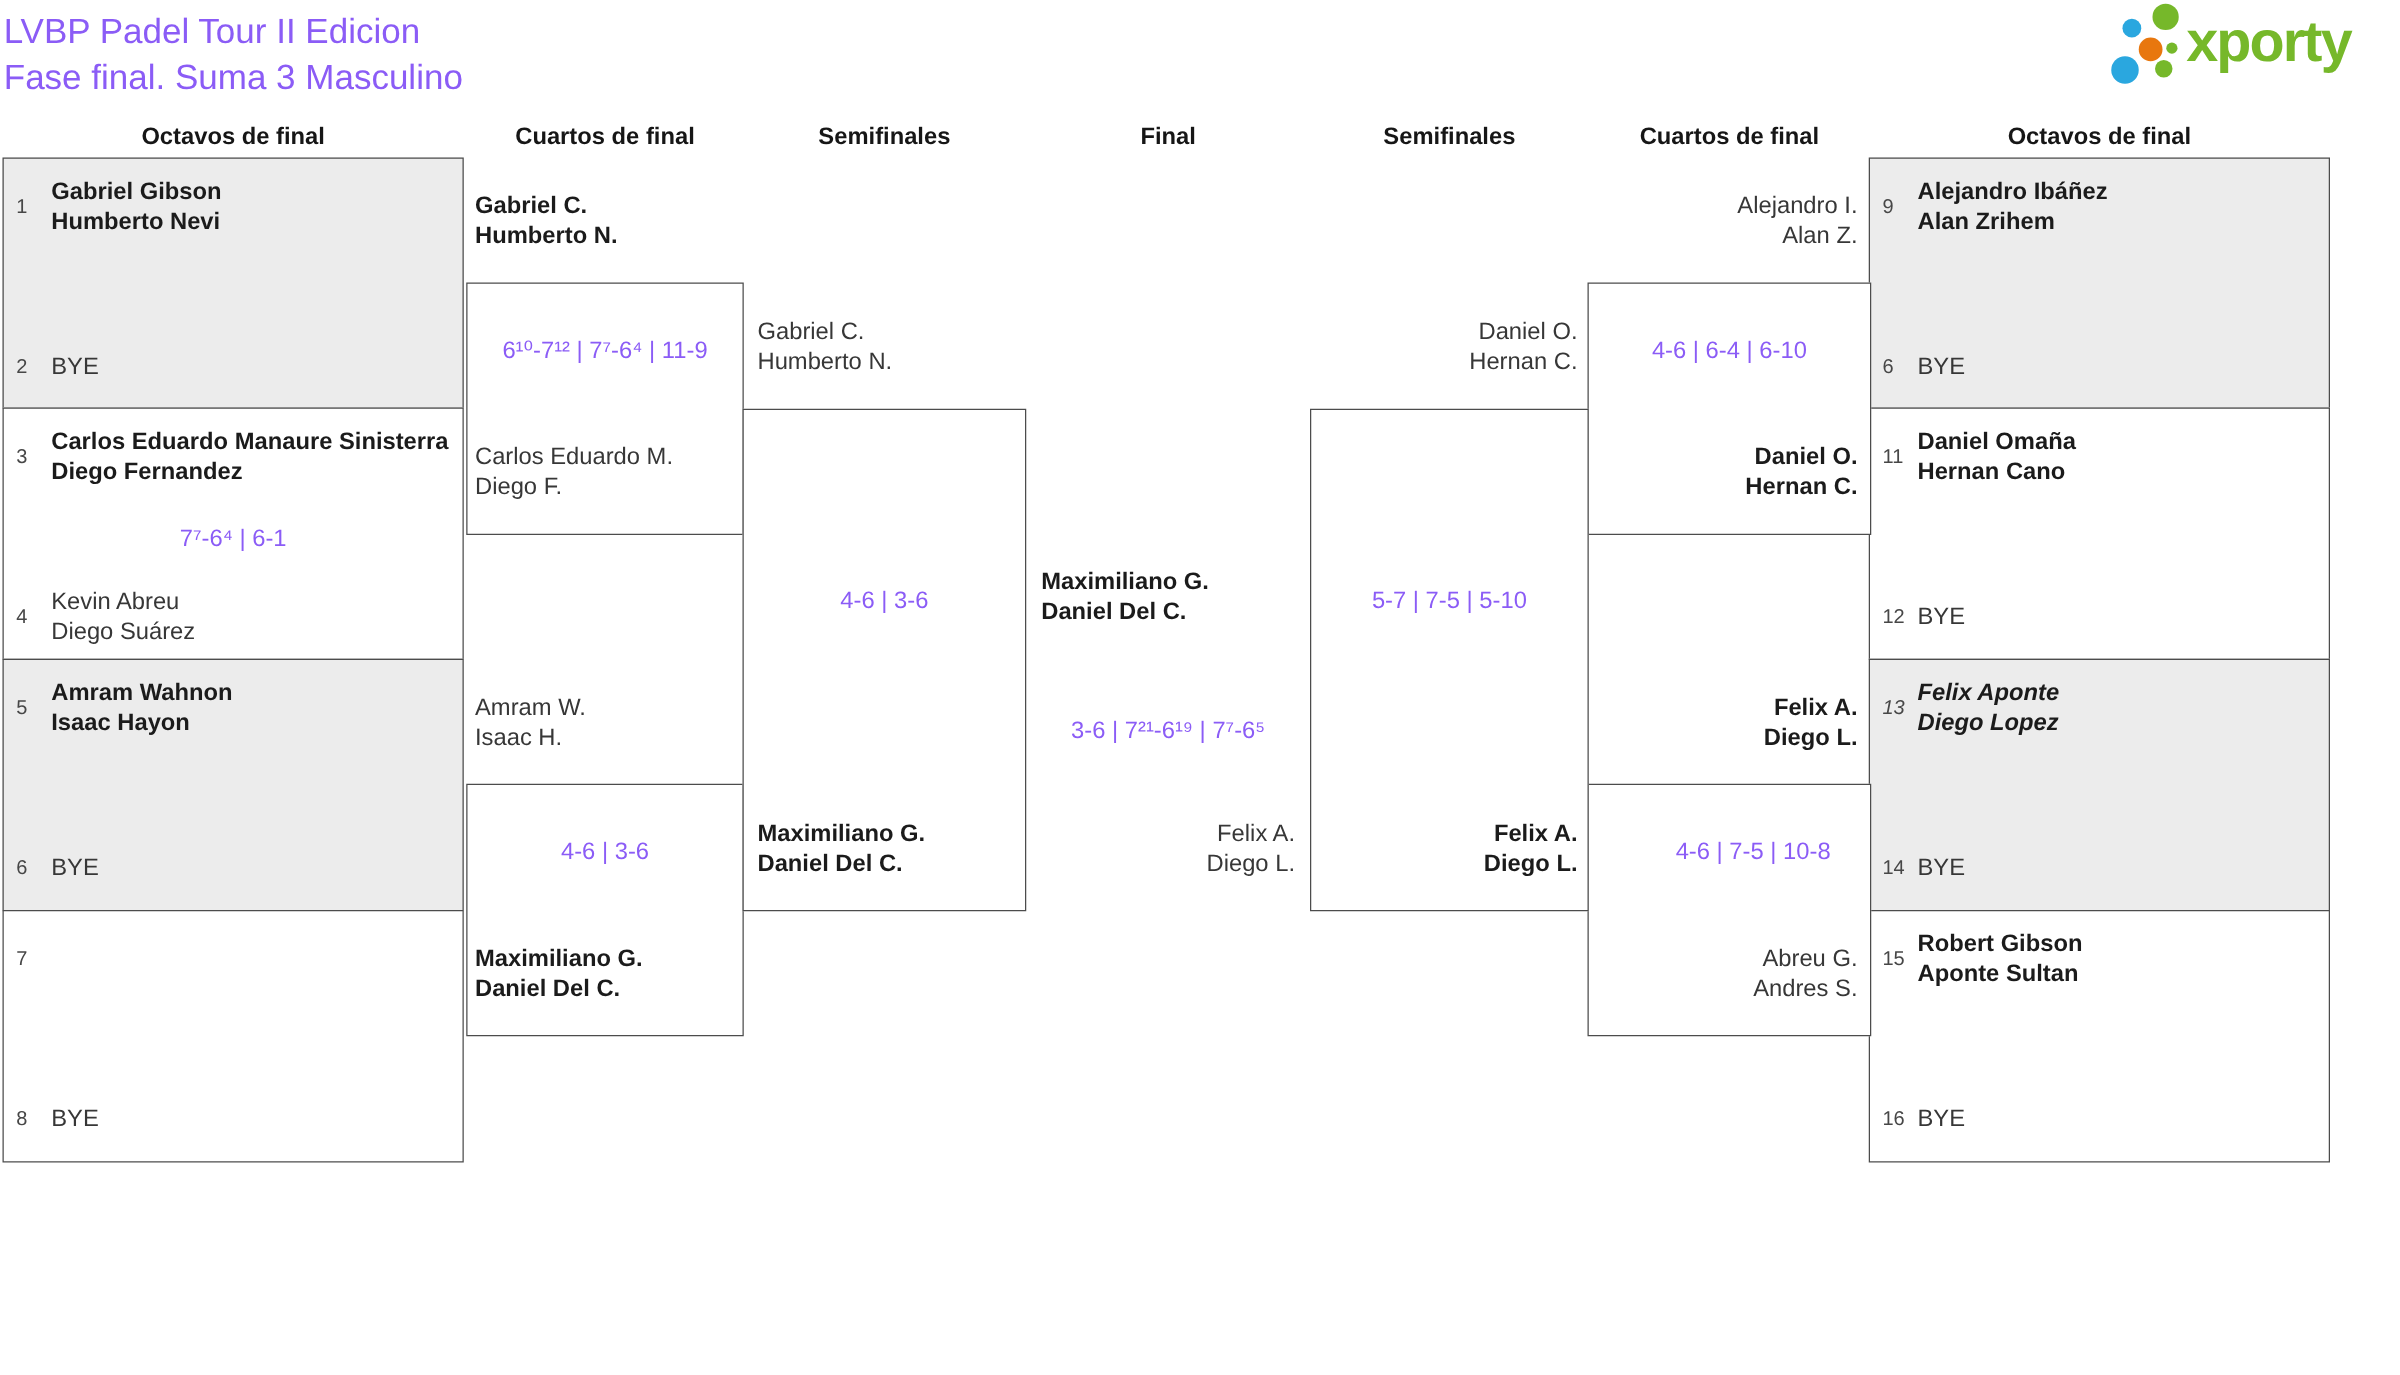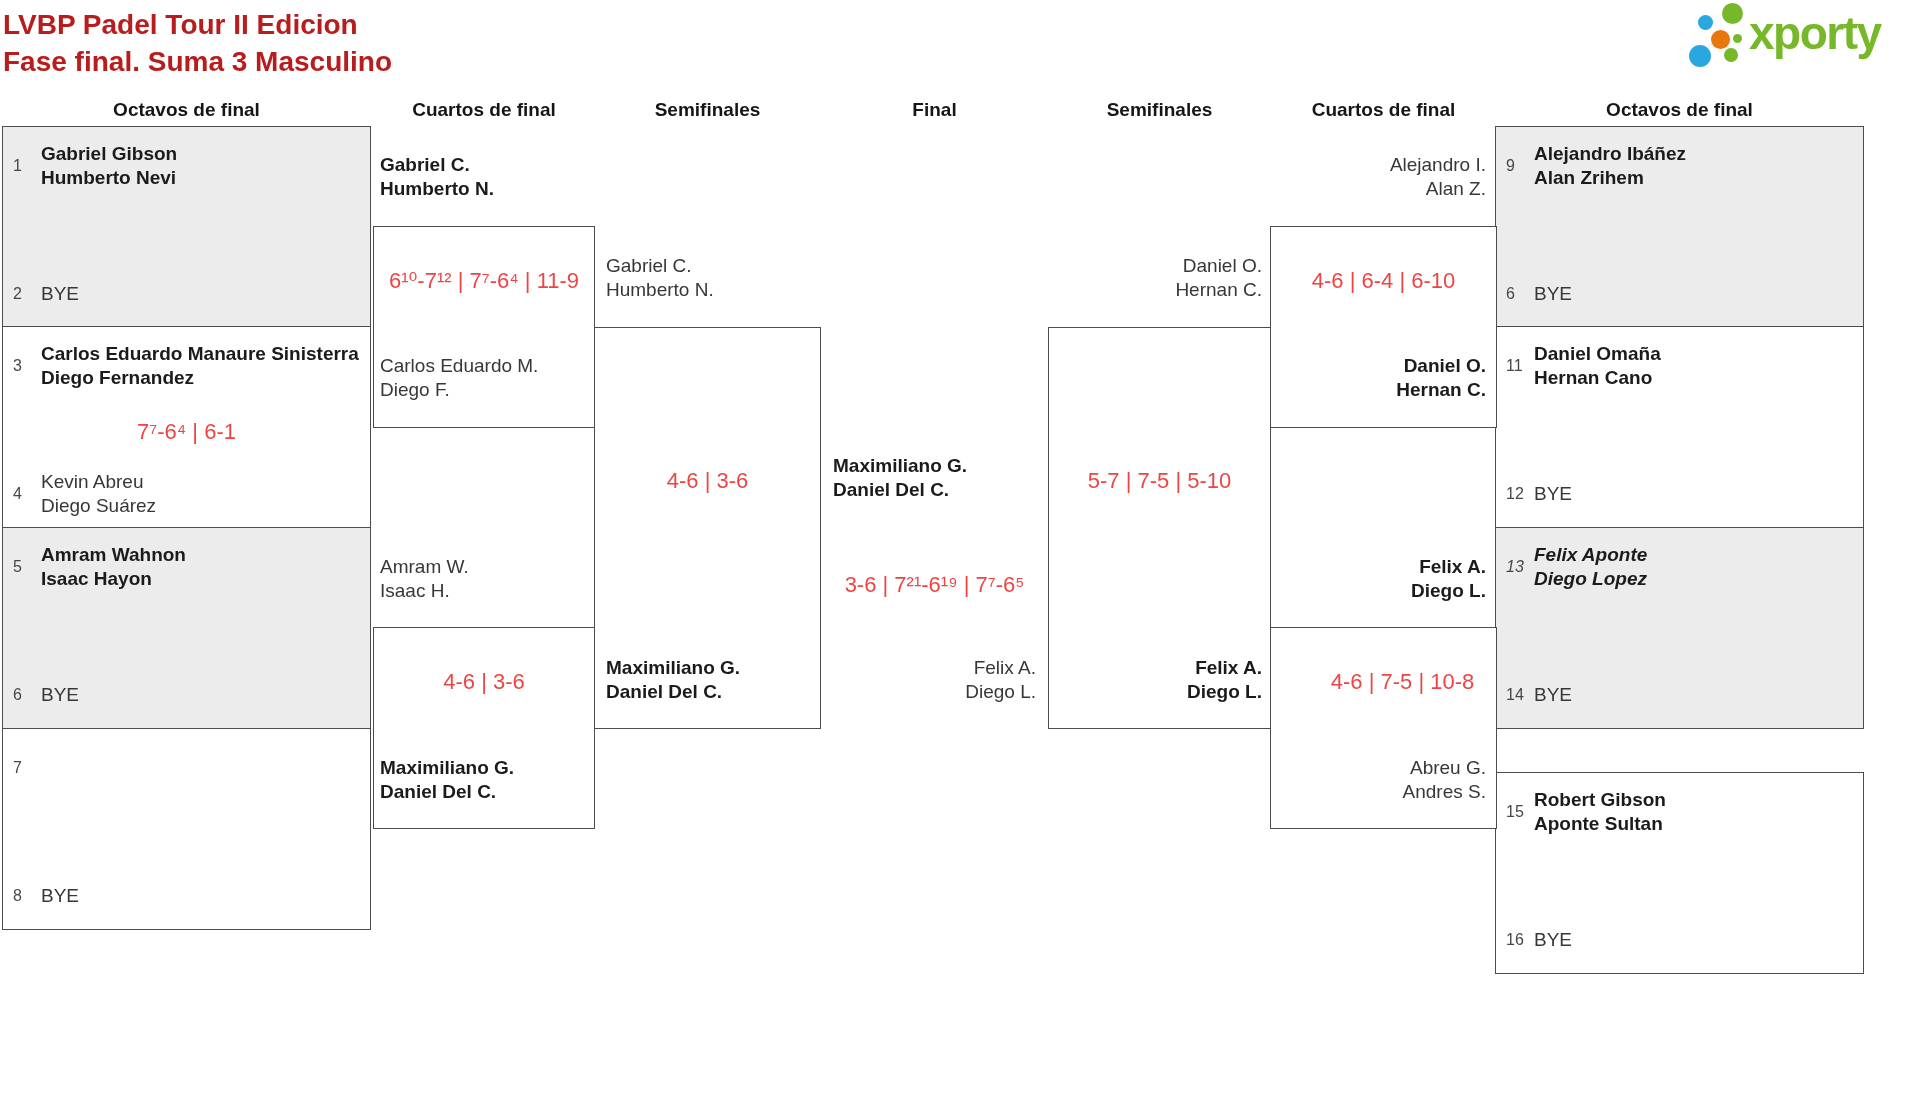--- a/index.html
+++ b/index.html
@@ -1,35 +1,35 @@
 <!DOCTYPE html>
 <html><head>
 <meta charset="utf-8">
 <style>
   html,body{margin:0;padding:0;background:#fff;}
   #stage{position:relative;width:1920px;height:1100px;background:#fff;overflow:hidden;
          font-family:"Liberation Sans","DejaVu Sans",sans-serif;color:#1d1d1d;}
 
-  .title{position:absolute;left:3px;top:6px;font-size:28px;line-height:37px;font-weight:700;color:#b91c1c;}
+  .title{position:absolute;left:3px;top:6px;font-size:28px;line-height:37px;font-weight:400;color:#8b5cf6;}
 
   .rh{position:absolute;top:99px;font-size:19px;font-weight:700;color:#161616;text-align:center;}
 
   .box{position:absolute;border:1px solid #4c4c4c;box-sizing:border-box;background:#fff;}
   .box.shade{background:#ececec;}
 
   .slot{position:absolute;display:flex;align-items:center;gap:9px;}
   .seed{font-size:16px;color:#474747;min-width:19px;text-align:left;flex:0 0 auto;}
   .names{display:flex;flex-direction:column;font-size:19px;line-height:24px;color:#373737;white-space:nowrap;}
   .slot.w .names{font-weight:700;color:#1b1b1b;}
 
   .team{position:absolute;font-size:19px;line-height:24px;color:#373737;white-space:nowrap;}
   .team.w{font-weight:700;color:#1b1b1b;}
   .team.ra{text-align:right;}
 
-  .score{position:absolute;font-size:22px;line-height:24px;color:#ef4444;text-align:center;}
+  .score{position:absolute;font-size:19px;line-height:24px;color:#8b5cf6;text-align:center;}
 
   .logo{position:absolute;left:1689px;top:0px;width:228px;height:78px;}
   .logo .dot{position:absolute;border-radius:50%;}
   .logo .wordmark{position:absolute;left:60px;top:6px;font-size:46px;font-weight:700;letter-spacing:-1.5px;color:#76b82a;}
 </style>
 </head>
 <body>
 
 <div id="stage">
 
@@ -159,21 +159,21 @@
         </span>
     </div>
     <div class="slot" style="left:10px;top:142px;width:349px;height:50px;">
       <span class="seed">14</span>
       <span class="names">
           <span>BYE</span>
         </span>
     </div>
   </div>
 
-  <div class="box" style="left:1495px;top:728px;width:369px;height:202px;margin-top:44px;">
+  <div class="box" style="left:1495px;top:728px;width:369px;height:202px;">
     <div class="slot w" style="left:10px;top:14px;width:349px;height:50px;">
       <span class="seed">15</span>
       <span class="names">
           <span>Robert Gibson</span>
           <span>Aponte Sultan</span>
         </span>
     </div>
     <div class="slot" style="left:10px;top:142px;width:349px;height:50px;">
       <span class="seed">16</span>
       <span class="names">

